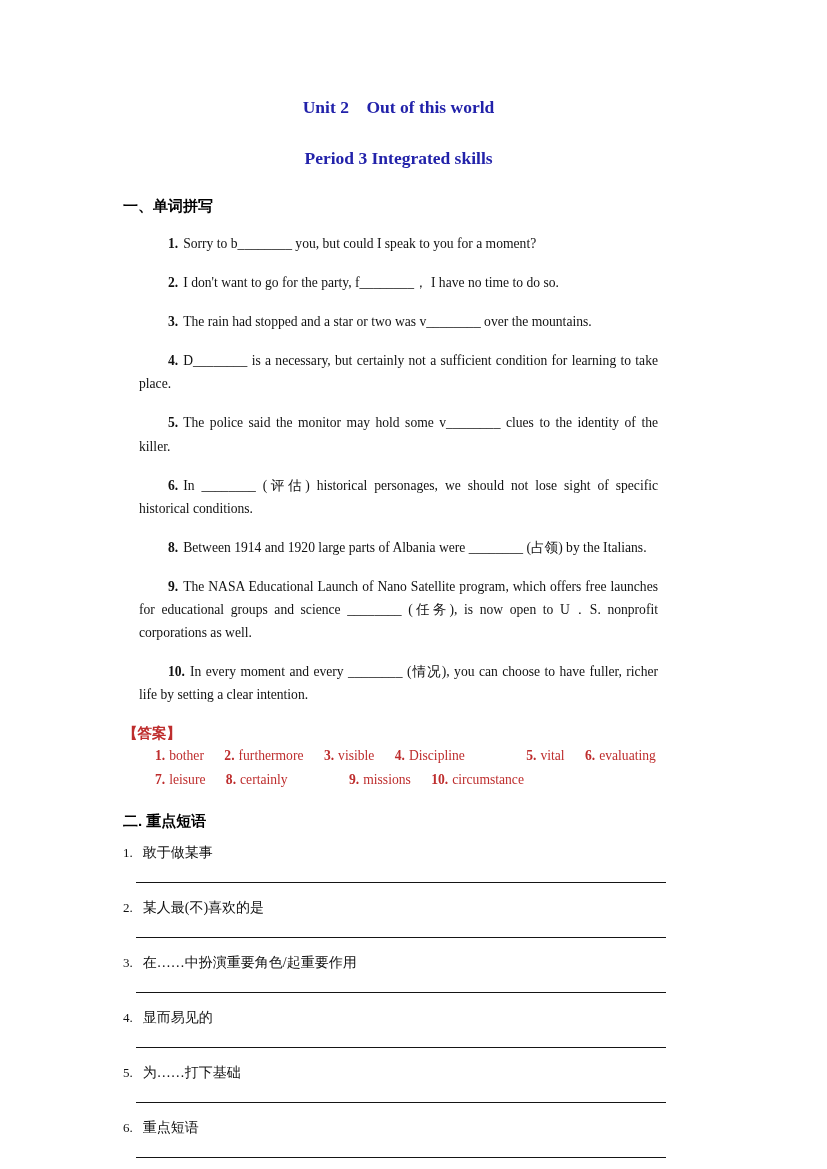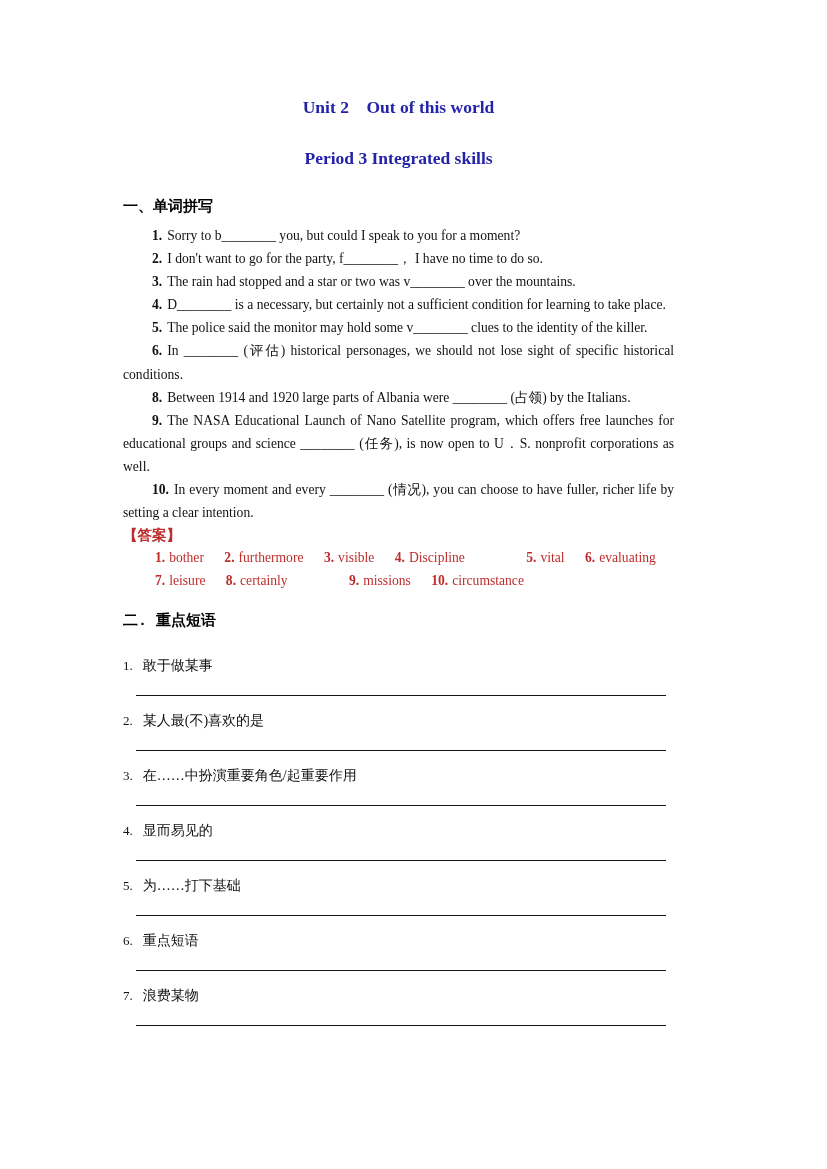--- a/index.html
+++ b/index.html
@@ -19,40 +19,40 @@
   .doc-subtitle{ margin-bottom:27px;text-align:center; }
 
   .sec-heading {
     font-family:"Liberation Sans", sans-serif;
     font-weight:bold; font-size:15px; line-height:20px; color:#000;
     margin:0 0 8px 0;
   }
 
   .items { margin:0; }
   .item {
-    font-size:13.6px; line-height:23.1px; margin:0;
+    font-size:13.6px; line-height:23.1px; margin:16px;
     text-indent:29px; text-align:justify;
   }
   .item .num { font-weight:bold; padding-right:5px; }
 
   .answers-heading {
     font-family:"Liberation Sans", sans-serif;
     font-weight:bold; font-size:14.5px; line-height:22px;
     color:#be2d2d; margin:0;
   }
   .answers-line {
     font-size:13.6px; line-height:23.1px; color:#be2d2d;
     padding-left:32px; white-space:nowrap;
   }
   .ans { margin-right:17px; }
   .ans.wide { margin-right:58px; }
   .ans .num { font-weight:bold; padding-right:4px; }
 
   .sec2 { margin-top:20px; }
-  .sec2 .sec-heading { margin-bottom:24px;font-family:Liberation Mono, monospace; }
+  .sec2 .sec-heading { margin-bottom:12px; }
   .phrase-item { margin-bottom:15px; }
   .phrase-label {
     font-size:14px; line-height:19px; color:#111;
     font-family:"Liberation Serif", serif;
   }
   .phrase-label .num { font-size:13px; margin-right:10px; }
   .phrase-line {
     width:530px; height:0; border-bottom:1.6px solid #151515;
     margin:20px 0 0 13px;
   }

